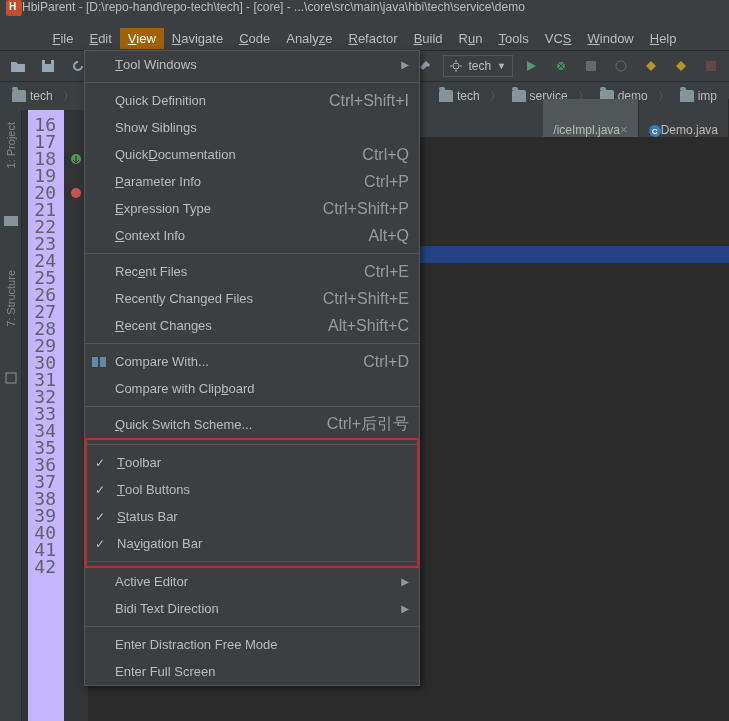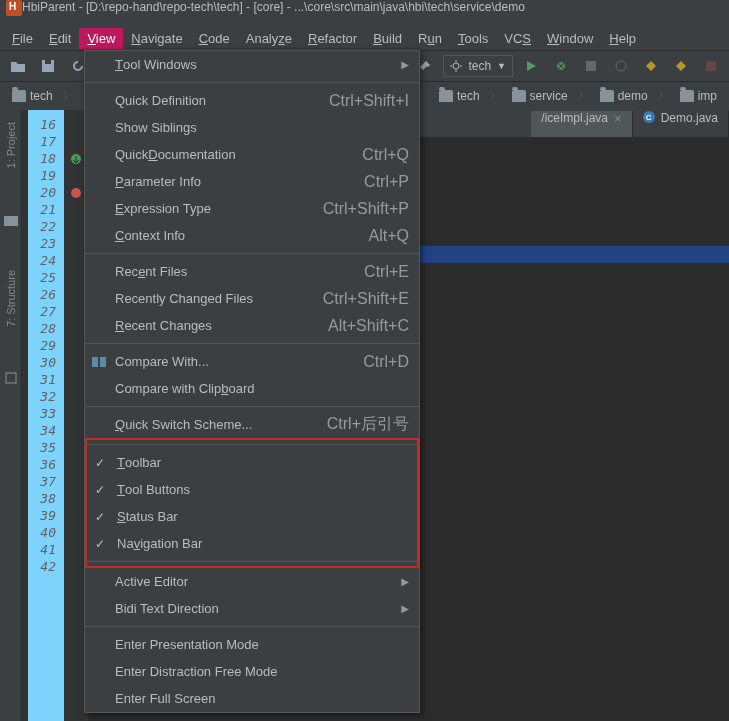--- a/index.html
+++ b/index.html
@@ -1,44 +1,44 @@
 <!DOCTYPE html>
 <html><head>
 <meta charset="utf-8">
 <style>
 * { margin:0; padding:0; box-sizing:border-box; }
 body { width:729px; height:721px; overflow:hidden; font-family:"Segoe UI",Arial,sans-serif; font-size:13px; background:#3c3f41; color:#bbbbbb; }
 .titlebar { height:26px; background:#3c3f41; display:flex; align-items:flex-start; padding:0 6px; font-size:12px; }
 .titlebar .ico { width:16px; height:16px; background:#c24e26; display:inline-block; border-radius:2px; position:relative; }
 .titlebar .ico::after { content:"H"; color:#fff; font-size:10px; font-weight:bold; position:absolute; left:3px; top:1px; }
-.menubar { height:24px; background:#3c3f41; display:flex; align-items:center; padding:0 4px; }
+.menubar { height:24px; background:#3c3f41; display:flex; align-items:center; padding:0 4px;justify-content:center; }
 .menubar > div { padding:3px 8px; cursor:pointer; }
-.menubar > div.active { background:#be185d; color:#fff; }
+.menubar > div.active { background:#a16207; color:#fff; }
 .menubar .u { text-decoration:underline; }
 .toolbar { height:32px; background:#3c3f41; border-top:1px solid #292b2d; border-bottom:1px solid #292b2d; display:flex; align-items:center; padding:0 6px; gap:6px; }
 .toolbar .tbtn { width:24px; height:24px; display:flex; align-items:center; justify-content:center; opacity:0.85; }
 .toolbar .sep { width:1px; height:22px; background:#555; }
 .toolbar .combo { height:22px; border:1px solid #555; background:#3c3f41; display:flex; align-items:center; padding:0 6px; gap:6px; font-size:12px; }
 .breadcrumbs { height:28px; background:#3c3f41; display:flex; align-items:center; padding:0 6px; gap:4px; font-size:12px; }
 .crumb { display:flex; align-items:center; gap:4px; padding:2px 6px; }
 .crumb .fico { width:14px; height:12px; background:#87939a; display:inline-block; border-radius:2px 2px 0 0; position:relative; }
 .crumb .fico::before { content:""; position:absolute; top:-3px; left:0; width:6px; height:3px; background:#87939a; border-radius:2px 2px 0 0; }
 .chev { color:#666; }
 .content { display:flex; height:calc(100% - 110px); }
 .leftrail { width:22px; background:#3c3f41; border-right:1px solid #292b2d; display:flex; flex-direction:column; align-items:center; padding-top:8px; gap:40px; }
 .leftrail .rlabel { writing-mode:vertical-lr; transform:rotate(180deg); font-size:11px; color:#888; padding:4px 0; }
 .leftrail .rico { width:14px; height:14px; }
 .gutter1 { width:6px; background:#313335; }
-.linenums { width:36px; background:#7dd3fc; font-family:Consolas,monospace; font-size:13px; color:#606366; padding-top:6px;font-style:italic; }
+.linenums { width:36px; background:#c4b5fd; font-family:Consolas,monospace; font-size:18px; color:#606366; padding-top:6px; }
 .linenums .ln { height:17px; text-align:right; padding-right:8px; line-height:17px; }
 .guticons { width:24px; background:#313335; padding-top:6px; }
 .guticons .gi { height:17px; display:flex; align-items:center; justify-content:center; }
 .editorcol { flex:1; display:flex; flex-direction:column; position:relative; }
 .tabs { height:28px; background:#3c3f41; display:flex; align-items:flex-end; border-bottom:1px solid #292b2d; }
-.tab { height:26px; padding:0 10px; display:flex; align-items:flex-start; gap:6px; font-size:12px; border-right:1px solid #292b2d; }
+.tab { height:38px; padding:0 10px; display:flex; align-items:flex-end; font-size:12px; border-right:1px solid #292b2d; }
 .tab.active { background:#515658; }
 .tab .cico { width:12px; height:12px; border-radius:50%; background:#3c7ab8; display:flex; align-items:center; justify-content:center; color:#fff; font-size:8px; font-weight:bold; }
 .tab .x { color:#888; font-size:13px; }
 .editor { flex:1; background:#2b2b2b; font-family:Consolas,monospace; font-size:13px; line-height:17px; padding:6px 0 0 8px; position:relative; overflow:hidden; }
 .editor .row { height:17px; white-space:pre; }
 .kw { color:#cc7832; }
 .cls { color:#e8e2b7; }
 .str { color:#6a8759; }
 .cmt { color:#808080; }
 .blueline { height:17px; background:#214283; border-top:1px solid #214283; }
@@ -411,21 +411,18 @@
   <div class="item">
       <span>Active Editor</span>
       <span class="arrow">▶</span>
     </div>
   <div class="item">
       <span>Bidi Text Direction</span>
       <span class="arrow">▶</span>
     </div>
   <div class="sep"></div>
   <div class="item">
-      <span>Enter Presentation Mode</span>
-    </div>
-  <div class="item">
       <span>Enter Distraction Free Mode</span>
     </div>
   <div class="item">
       <span>Enter Full Screen</span>
     </div>
 </div>
 
 </body></html>

